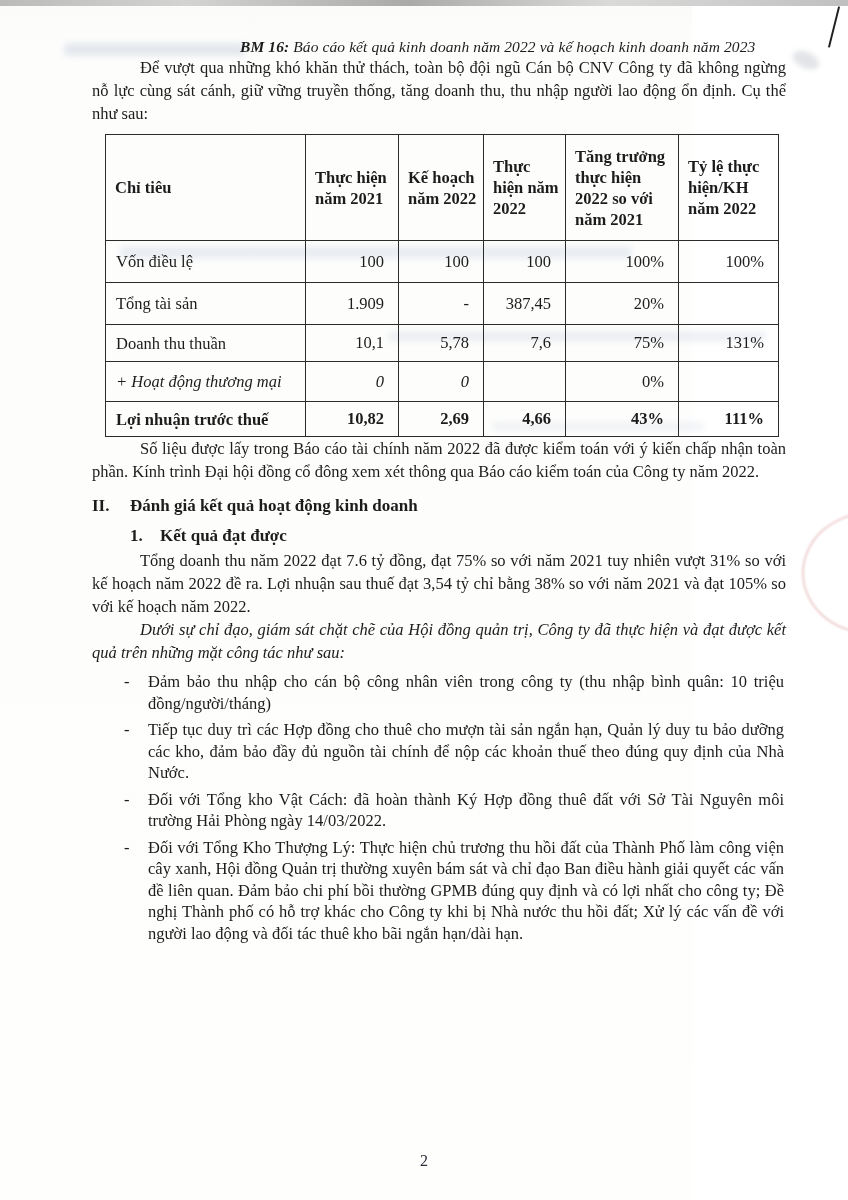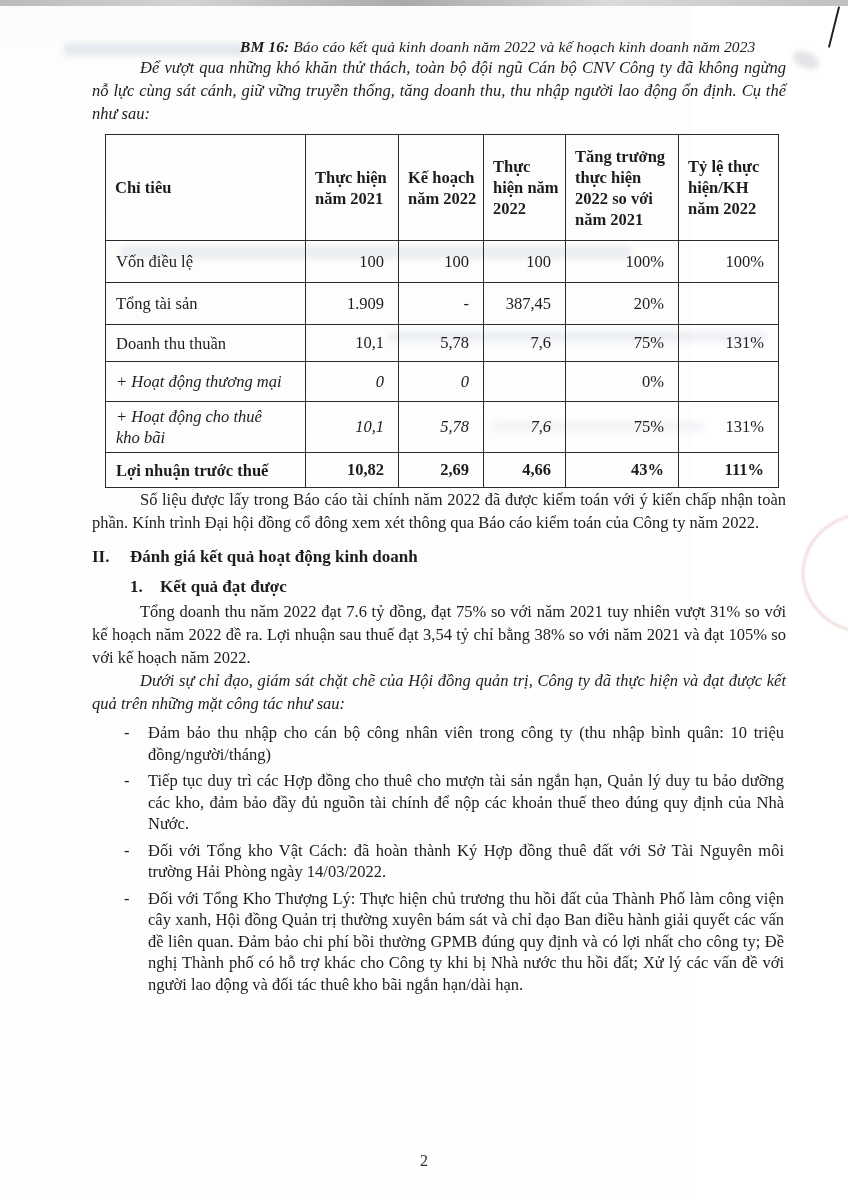--- a/index.html
+++ b/index.html
@@ -57,21 +57,21 @@
     letter-spacing:.1px;
   }
   .header-note .bm{font-weight:bold;}
   p.body{
     margin:0;
     font-size:16.5px;
     line-height:23px;
     text-align:justify;
     text-indent:48px;
   }
-  .p-intro{margin-top:40px;font-style:italic;}
+  .p-intro{margin-top:40px;}
   .p-audit{margin-top:26px;}
   .p-revenue{margin-top:2px;}
   .p-direction{margin-top:8px;font-style:italic;}
   
   table.kpi{
     border-collapse:collapse;
     table-layout:fixed;
     width:673px;
     margin-left:13px;
     margin-top:9px;
@@ -218,28 +218,20 @@
             <td class="val pc">131%</td>
           </tr>
           <tr class="r3 style-italic">
             <td class="lbl">+ Hoạt động thương mại</td>
             <td class="val">0</td>
             <td class="val">0</td>
             <td class="val"></td>
             <td class="val pc">0%</td>
             <td class="val pc"></td>
           </tr>
-          <tr class="r4 style-italic">
-            <td class="lbl">+ Hoạt động cho thuê kho bãi</td>
-            <td class="val">10,1</td>
-            <td class="val">5,78</td>
-            <td class="val">7,6</td>
-            <td class="val pc">75%</td>
-            <td class="val pc">131%</td>
-          </tr>
           <tr class="r5 style-bold">
             <td class="lbl">Lợi nhuận trước thuế</td>
             <td class="val">10,82</td>
             <td class="val">2,69</td>
             <td class="val">4,66</td>
             <td class="val pc">43%</td>
             <td class="val pc">111%</td>
           </tr>
         </tbody>
     </table>

